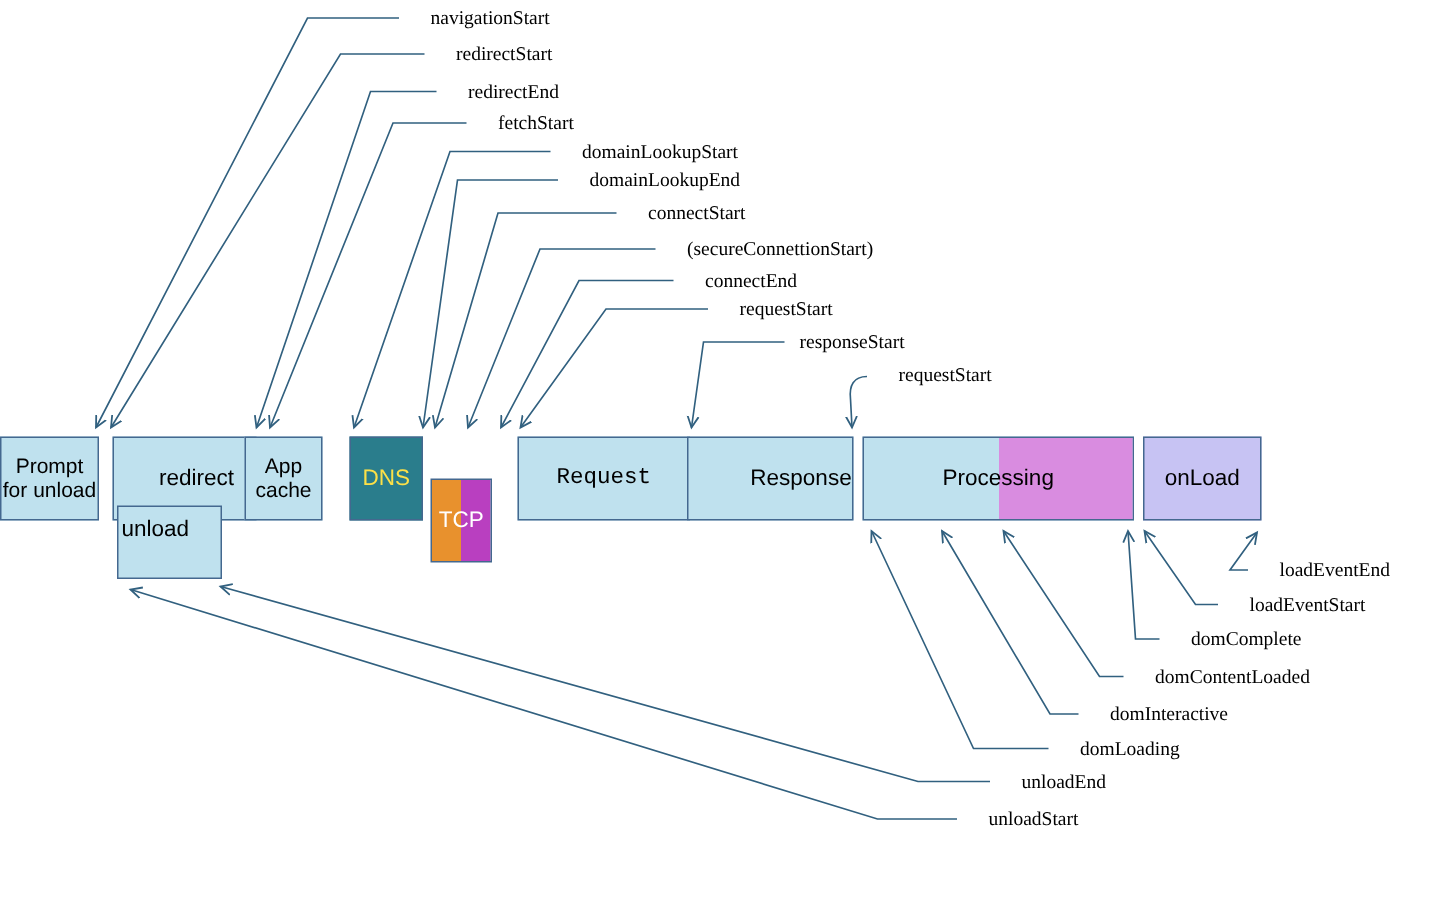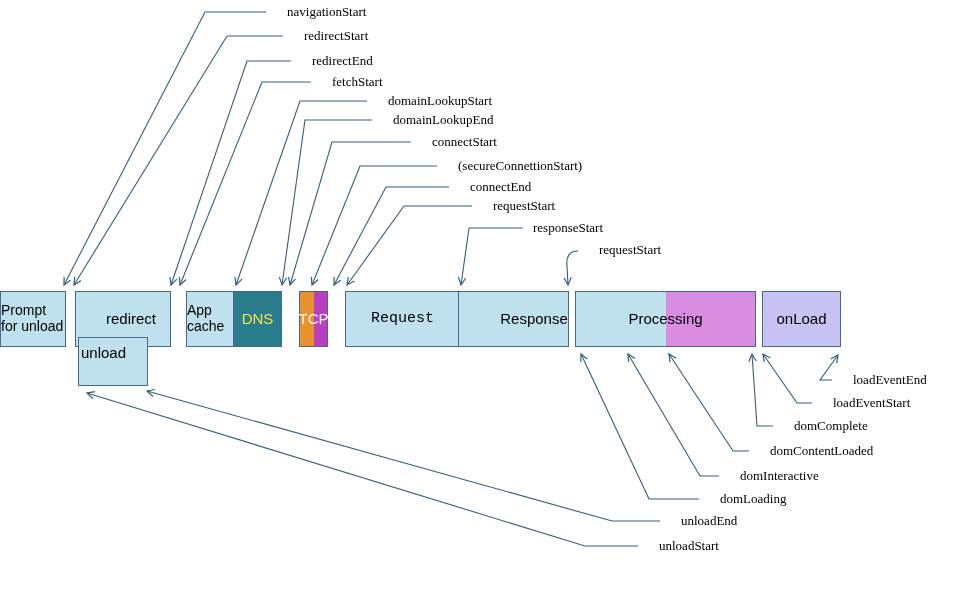--- a/index.html
+++ b/index.html
@@ -12,29 +12,30 @@
   }
   .lines{position:absolute;left:0;top:0;pointer-events:none;z-index:5;}
   .ln{stroke:#31607f;stroke-width:1.1;fill:none;}
 
   .box{
     position:absolute;top:291px;height:56px;
     box-sizing:border-box;
     border:1.6px solid #44688f;
     background:#bfe1ee;
     display:flex;align-items:center;justify-content:center;
+    text-align:center;
     font-size:15px;color:#000;line-height:1.12;
     z-index:2;
   }
   .box-prompt{left:0;width:66px;font-size:14px;}
   .box-redirect{left:75px;width:96px;padding-left:16px;}
-  .box-appcache{left:186px;width:52px;font-size:14px;}
+  .box-appcache{left:163px;width:52px;font-size:14px;}
   .box-dns{left:233px;width:49px;background:#2a7d8c;color:#fde047;}
-  .box-tcp{left:299px;width:29px;color:#ffffff;
-    background:linear-gradient(to right,#e8912d 0 50%,#b93fc0 50% 100%);}
+  .box-tcp{left:287px;width:41px;color:#ffffff;
+    background:linear-gradient(to right,#e8912d 0 50%,#b93fc0 50% 100%);margin-top:28px;}
   .box-request{left:345px;width:115px;font-family:Liberation Mono, monospace;}
   .box-response{left:458px;width:111px;padding-left:41px;}
   .box-processing{left:575px;width:181px;}
   .box-processing .violet{position:absolute;left:50%;right:0;top:0;bottom:0;background:#d98ce0;}
   .box-processing .lbl{position:relative;z-index:1;}
   .box-onload{left:762px;width:79px;background:#c7c3f3;}
   .box-unload{
     left:78px;top:337px;width:70px;height:49px;
     justify-content:flex-start;align-items:flex-start;
     padding:7px 0 0 2px;text-align:center;z-index:3;

